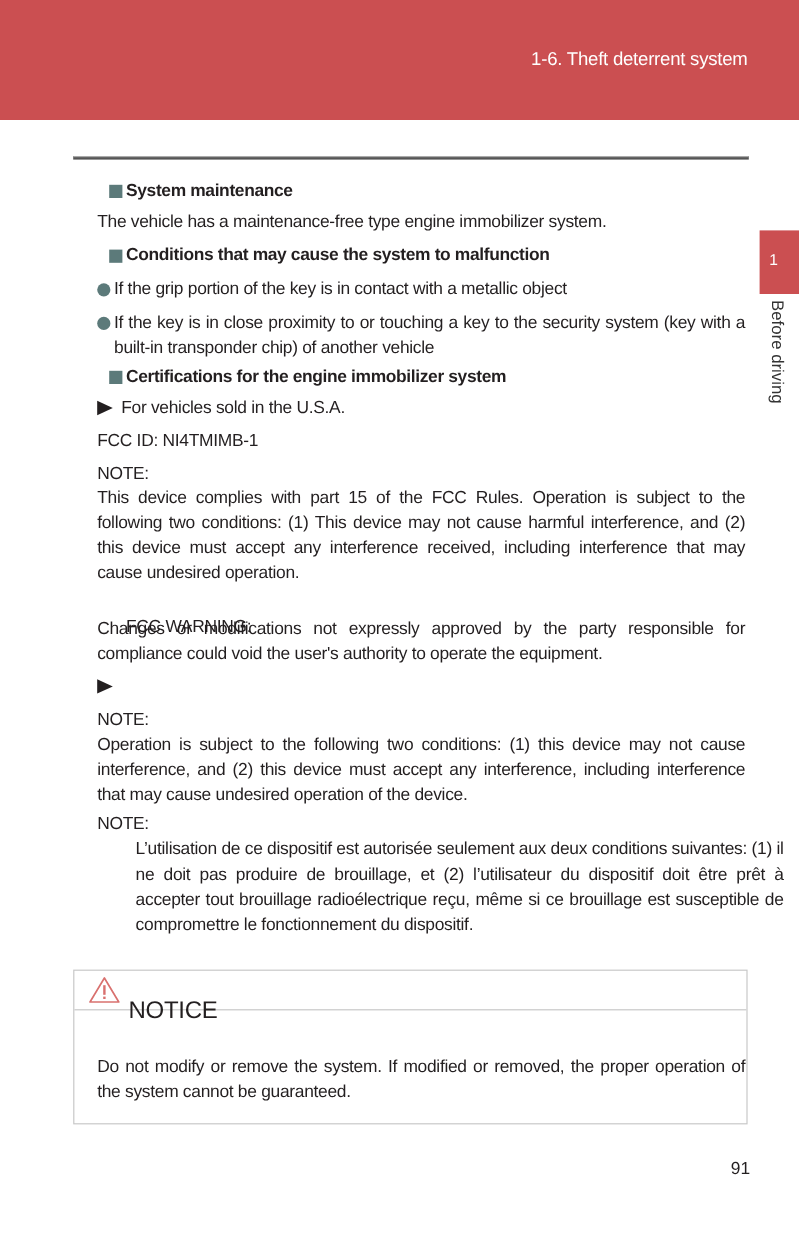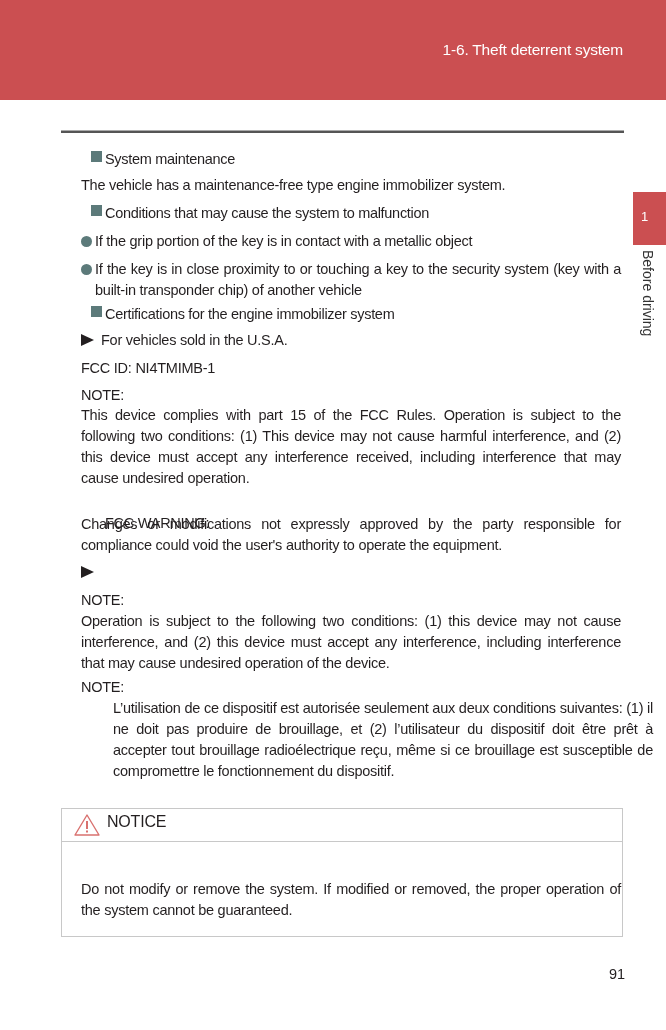--- a/index.html
+++ b/index.html
@@ -21,22 +21,22 @@
       position: absolute; left: 633px; top: 192px; width: 33px; height: 53px; background: #cb4f51;
     }
     .side-tab-num {
       position: absolute; left: 8px; top: 17px; color: #fff; font-size: 13px;
     }
     .side-label {
       position: absolute; left: 640px; top: 250px; writing-mode: vertical-rl; font-size: 14px; color: #333;
     }
     .content { position: absolute; left: 0; top: 0; width: 666px; }
     .h {
-      position: absolute; left: 63px; font-size: 14.5px; font-weight: normal; letter-spacing: -0.3px;
-      display: flex; white-space: nowrap; padding-left: 28px;
+      position: absolute; left: 63px; font-size: 14.5px; font-weight: bold; letter-spacing: -0.3px;
+      display: flex; align-items: center; white-space: nowrap; padding-left: 28px;
     }
     .sq { width: 11px; height: 11px; background: #5c7a7a; margin-right: 3px; display: inline-block; }
     .sq.pink { background: #d65a96; }
     .p {
       position: absolute; left: 81px; width: 540px; font-size: 14.5px; line-height: 21px; letter-spacing: -0.25px;
       text-align: justify;
     }
     .bullet {
       position: absolute; left: 81px; width: 540px; font-size: 14.5px; line-height: 21px; letter-spacing: -0.25px;
       display: flex;
@@ -47,21 +47,21 @@
     }
     .tri { width: 0; height: 0; border-top: 6px solid transparent; border-bottom: 6px solid transparent;
       border-left: 13px solid #231f20; margin-right: 7px; }
     .notice-box {
       position: absolute; left: 61px; top: 808px; width: 562px; height: 129px; border: 1px solid #c8c8c8; box-sizing: border-box;
     }
     .notice-head {
       position: absolute; left: 0; top: 0; width: 100%; height: 33px; border-bottom: 1px solid #c8c8c8; box-sizing: border-box;
     }
     .warn-icon { position: absolute; left: 12px; top: 5px; width: 26px; height: 22px; }
-    .notice-title { position: absolute; left: 45px; top: 4px; font-size: 16px; letter-spacing: -0.2px; }
+    .notice-title { position: absolute; left: 45px; top: 22px; font-size: 20px; letter-spacing: -0.2px; }
     .page-num { position: absolute; left: 609px; top: 966px; font-size: 14.5px; }
   </style>
 </head>
 <body>
 
 <div class="header-band">
   <span class="header-title">1-6. Theft deterrent system</span>
 </div>
 
 <div class="rule"></div>

